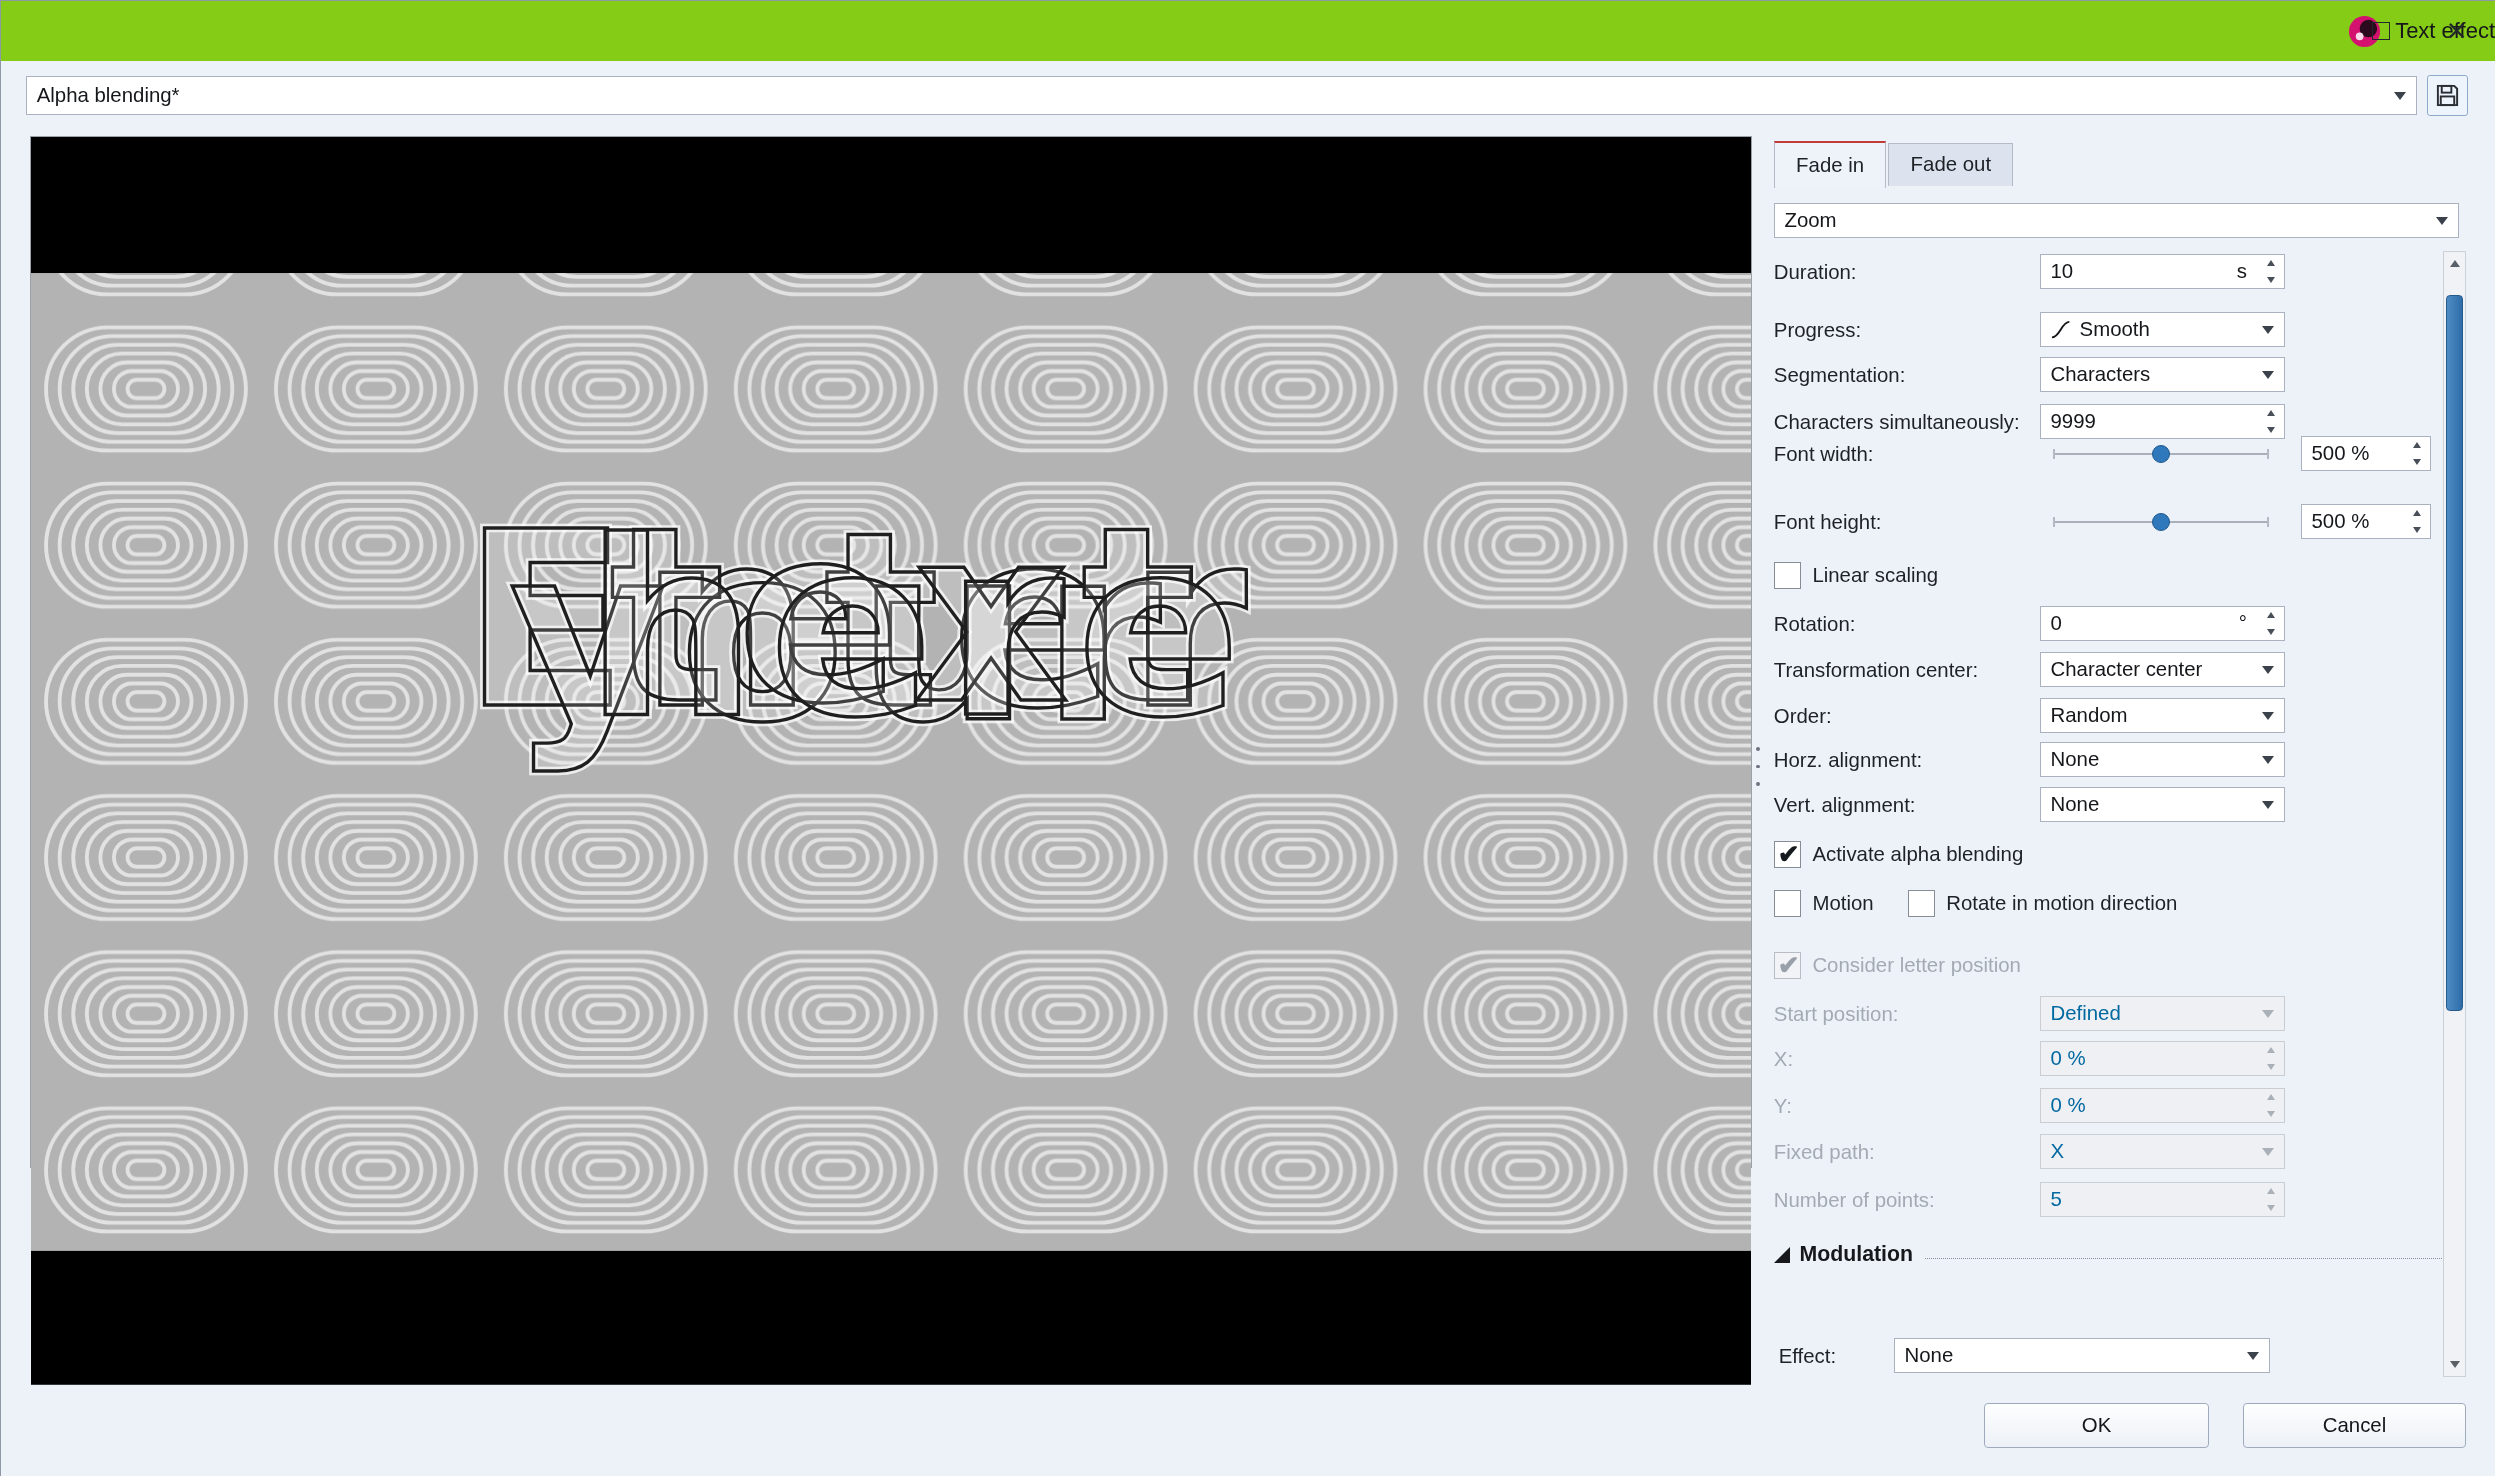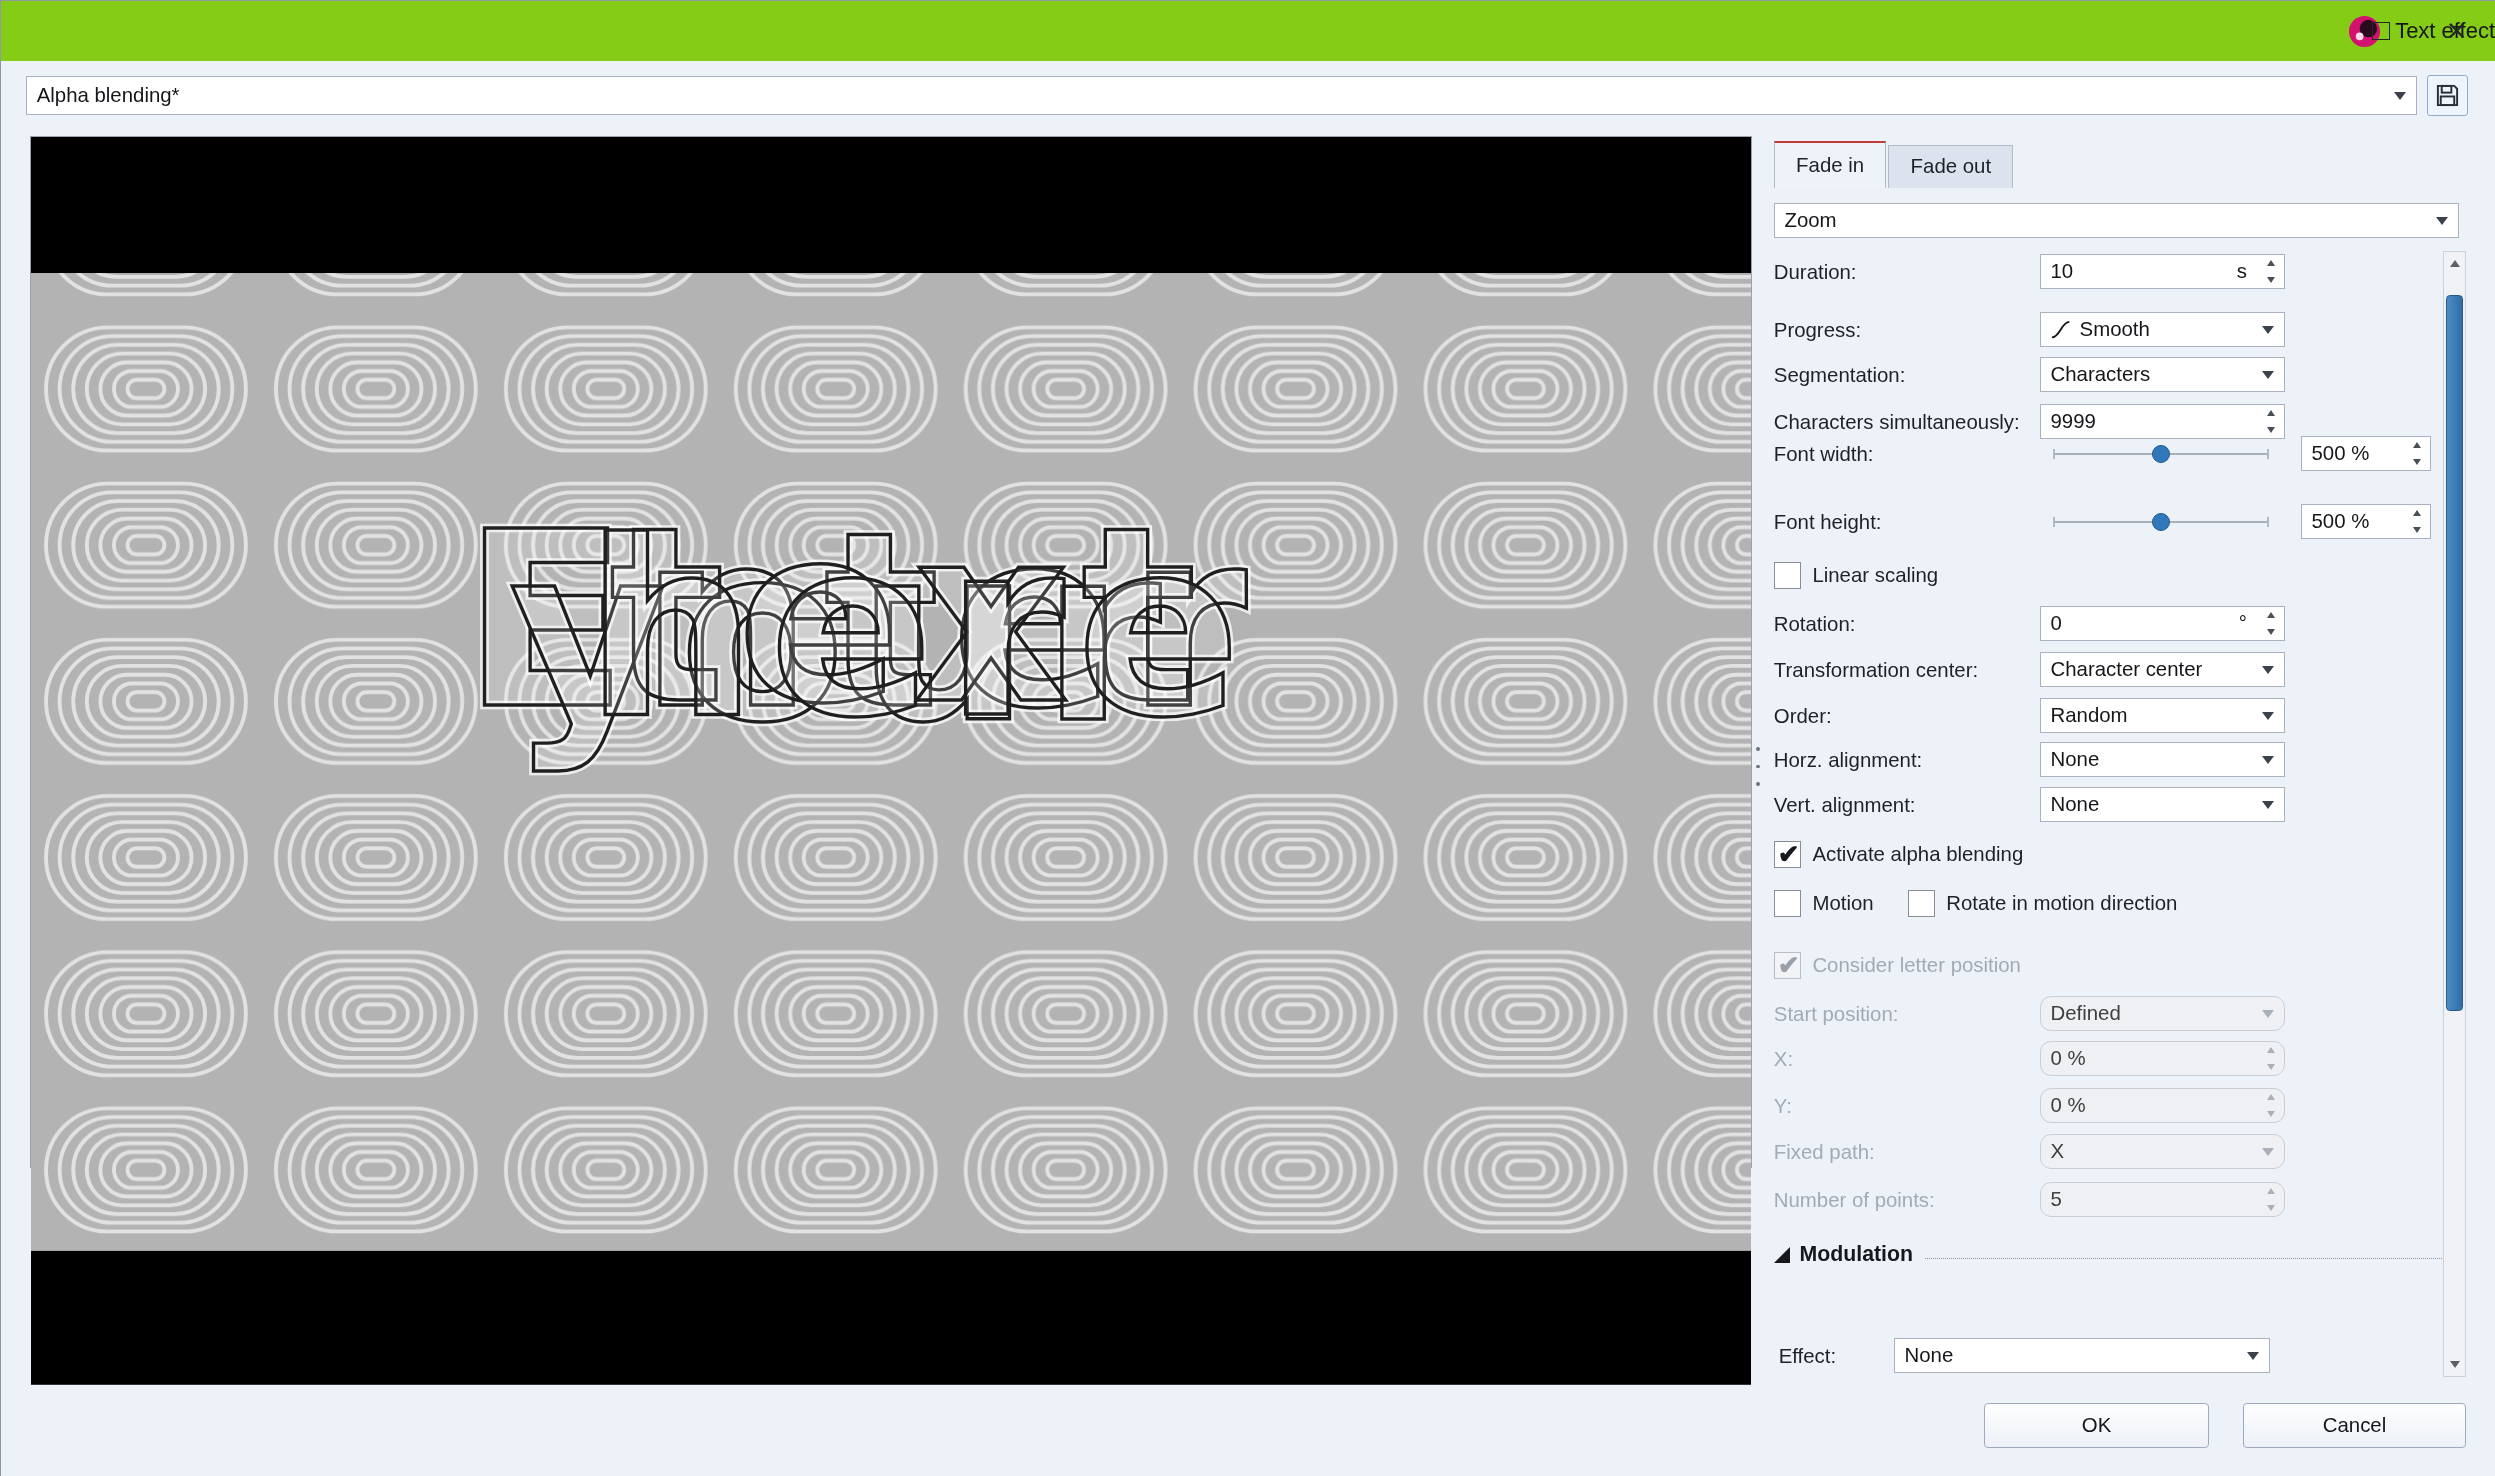--- a/index.html
+++ b/index.html
@@ -41,28 +41,28 @@
   .prow { position:absolute; left:6.8px; width:678px; height:35px; }
   .prow .lbl { position:absolute; left:0; top:50%; transform:translateY(-50%); font-size:20.4px; color:#1e2126; white-space:nowrap; }
   .prow .ctl { position:absolute; left:266px; top:0; width:245px; height:35px; }
 
   .cbrow { position:absolute; left:6.8px; display:flex; align-items:center; height:29px; }
   .cb { width:27px; height:27px; background:#fff; border:1px solid #868d97; position:relative; flex:none; }
   .cb.checked::after { content:"✔"; position:absolute; left:2.9px; top:-2.9px; font-size:26px; font-weight:bold; color:#15181c; }
   .cbl { font-size:20.4px; color:#1e2126; margin-left:11.6px; white-space:nowrap; }
 
   .dis .lbl, .dis .cbl { color:#a4aab3; }
-  .dis .combo, .dis .spin { background:#eef0f4; border-color:#c9cdd4; color:#404040;border-radius:11px; }
+  .dis .combo, .dis .spin { background:#eef0f4; border-color:#c9cdd4; color:#0369a1; }
   .dis .arr { border-top-color:#aab0b8; }
   .dis .tri-up { border-bottom-color:#aab0b8; } .dis .tri-dn { border-top-color:#aab0b8; }
   .dis .cb { border-color:#b9bec6; background:#f2f3f6; }
   .dis .cb.checked::after { color:#9aa0a9; }
 
   
-  .tabs { position:absolute; left:6.8px; top:4.9px; display:flex; align-items:flex-end; }
+  .tabs { position:absolute; left:6.8px; top:4.9px; display:flex; align-items:center; }
   .tab { height:43px; padding:0 21.3px; display:flex; align-items:center; font-size:20.4px; color:#1e2126;
          background:#dce3ee; border:1px solid #b3bbc7; border-bottom:none; margin-right:1.9px; }
   .tab.active { height:47px; background:#eef3fa; border-top:2.9px solid #c23b3b; }
 
   
   .sliderwrap { position:absolute; left:279px; top:0; width:216px; height:35px; }
   .slidertrack { position:absolute; left:0; right:0; top:16.5px; height:2.9px; background:#a9b0ba; }
   .slidertrack::before, .slidertrack::after { content:""; position:absolute; top:-3.9px; width:1.9px; height:10.7px; background:#b4bac3; }
   .slidertrack::before { left:0; } .slidertrack::after { right:0; }
   .thumb { position:absolute; top:8.7px; width:18.4px; height:18.4px; border-radius:50%; background:#2e78bb; border:1px solid #205a8e; }

